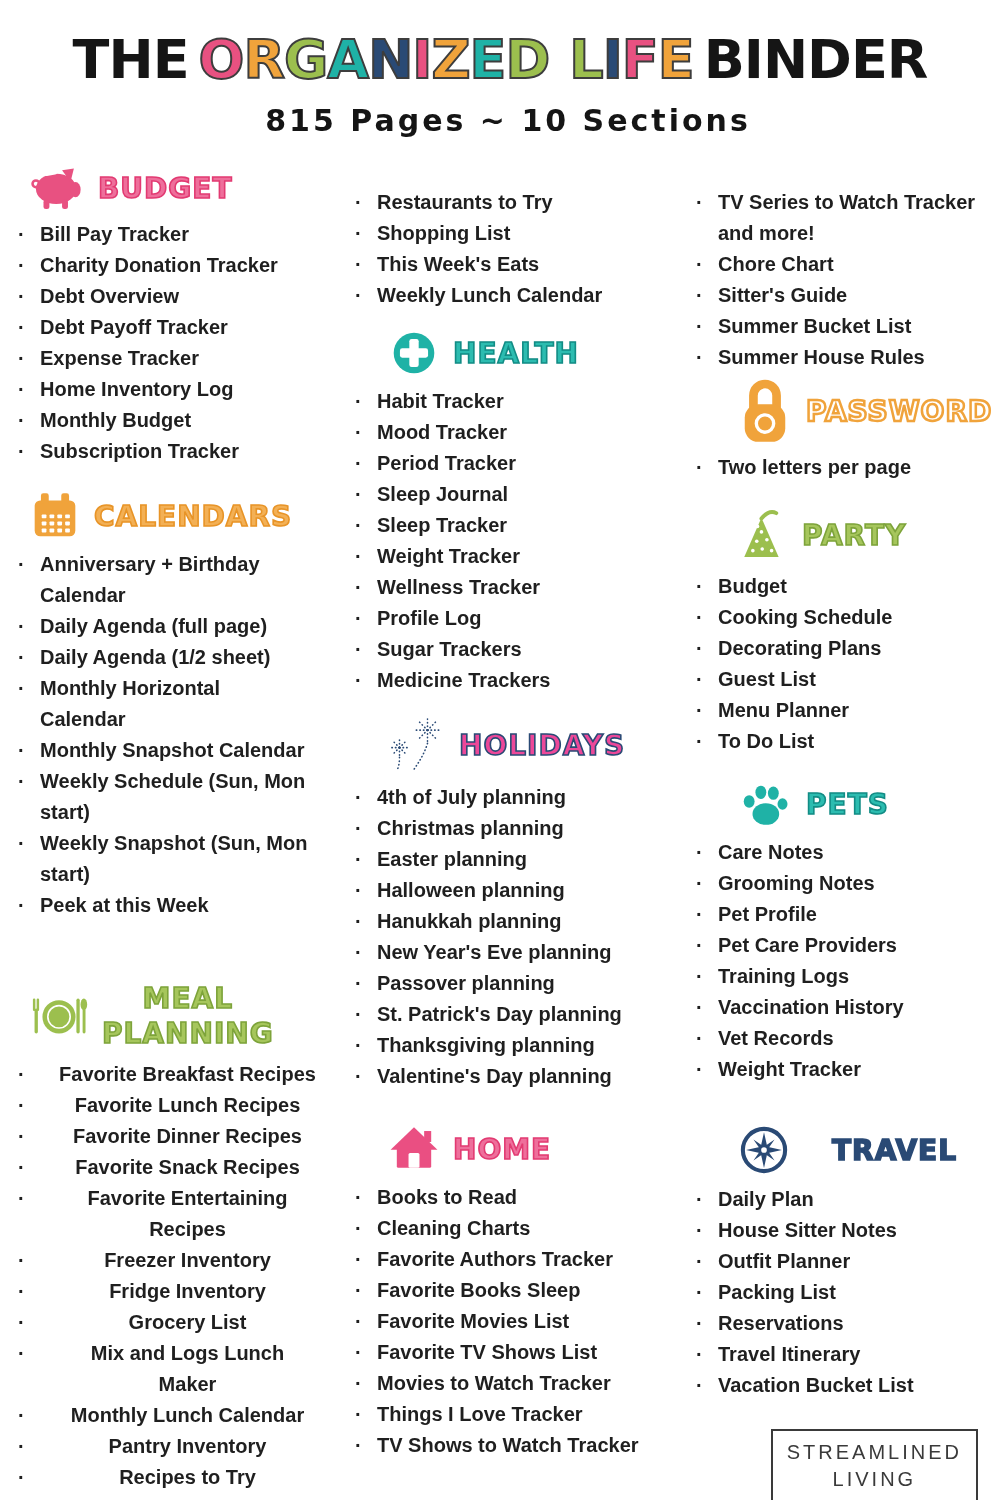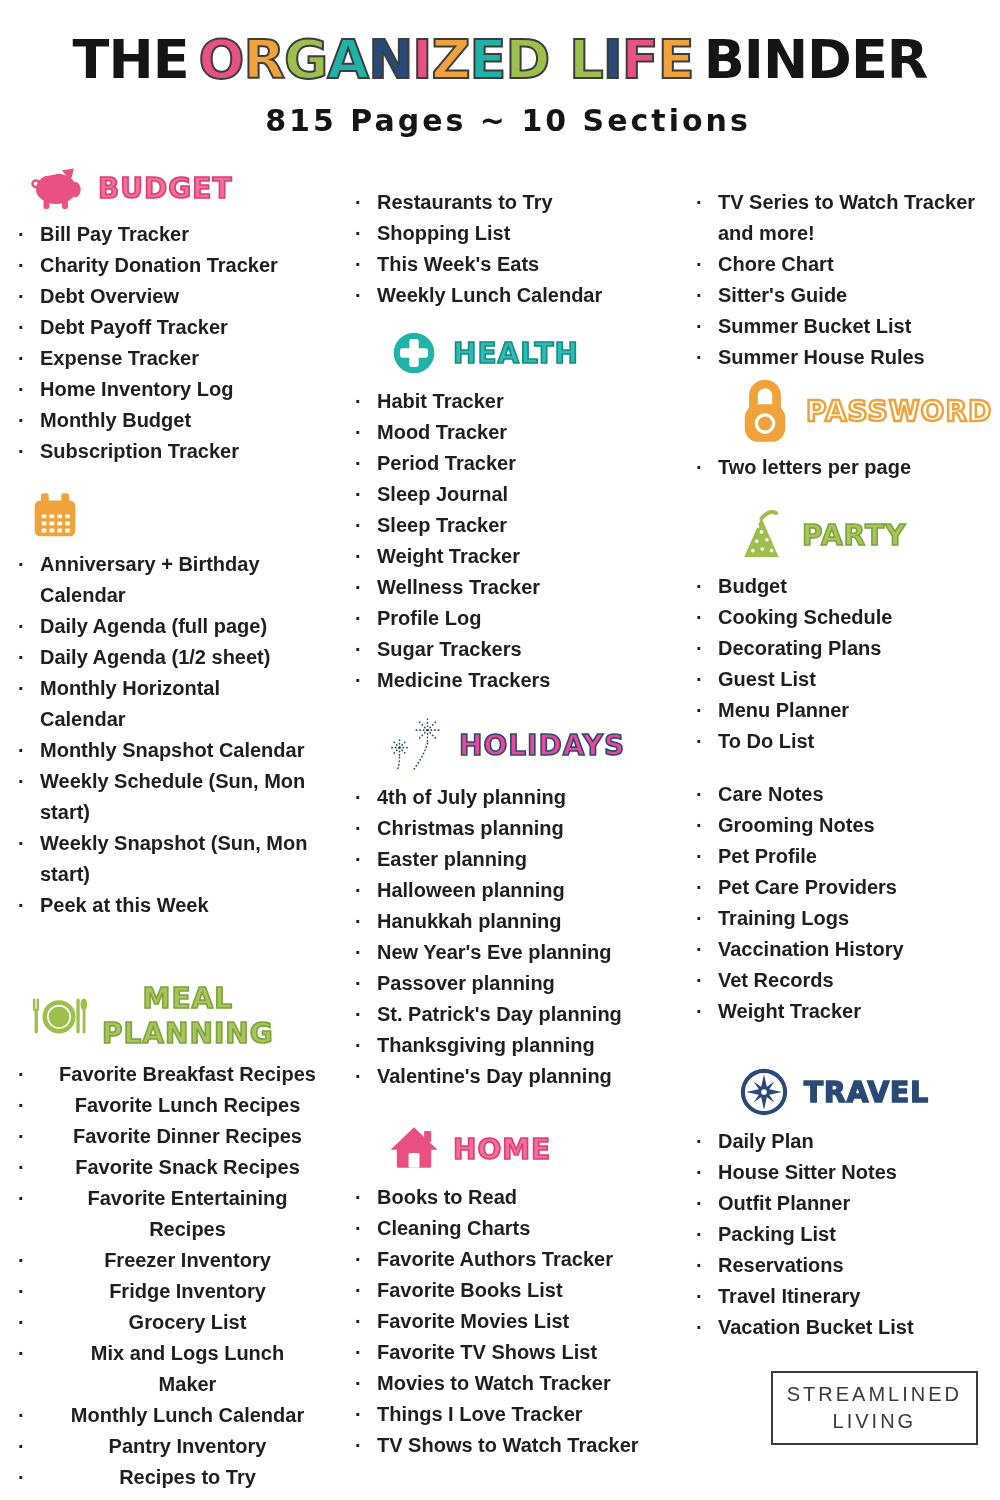--- a/index.html
+++ b/index.html
@@ -106,20 +106,21 @@
                 <rect x="45" y="30" width="6" height="5" rx="1" fill="#fff"></rect>
                 <rect x="15" y="39" width="6" height="5" rx="1" fill="#fff"></rect>
                 <rect x="25" y="39" width="6" height="5" rx="1" fill="#fff"></rect>
                 <rect x="35" y="39" width="6" height="5" rx="1" fill="#fff"></rect>
                 <rect x="45" y="39" width="6" height="5" rx="1" fill="#fff"></rect>
                 <rect x="15" y="48" width="6" height="5" rx="1" fill="#fff"></rect>
                 <rect x="25" y="48" width="6" height="5" rx="1" fill="#fff"></rect>
                 <rect x="35" y="48" width="6" height="5" rx="1" fill="#fff"></rect>
                 <rect x="45" y="48" width="6" height="5" rx="1" fill="#fff"></rect>
   </svg></span>
+      <span class="section-label" style="color: rgb(243, 176, 85); -webkit-text-stroke: 1.6px rgb(232, 148, 39);">CALENDARS</span>
     </div>
     <ul class="item-list">
             <li class="item">
     <span class="bullet">·</span>
     <span class="item-text">Anniversary + Birthday
 Calendar</span>
   </li>
             <li class="item">
     <span class="bullet">·</span>
     <span class="item-text">Daily Agenda (full page)</span>
@@ -383,21 +384,21 @@
             <li class="item">
     <span class="bullet">·</span>
     <span class="item-text">Cleaning Charts</span>
   </li>
             <li class="item">
     <span class="bullet">·</span>
     <span class="item-text">Favorite Authors Tracker</span>
   </li>
             <li class="item">
     <span class="bullet">·</span>
-    <span class="item-text">Favorite Books List</span>
+    <span class="item-text">Favorite Books Sleep</span>
   </li>
             <li class="item">
     <span class="bullet">·</span>
     <span class="item-text">Favorite Movies List</span>
   </li>
             <li class="item">
     <span class="bullet">·</span>
     <span class="item-text">Favorite TV Shows List</span>
   </li>
             <li class="item">
@@ -494,20 +495,30 @@
     <span class="bullet">·</span>
     <span class="item-text">Menu Planner</span>
   </li>
             <li class="item">
     <span class="bullet">·</span>
     <span class="item-text">To Do List</span>
   </li>
           </ul>
   </section>
         <section class="section" style="margin-top: 22px;">
+    <div class="section-header">
+      <span class="section-icon"><svg width="54" height="50" viewBox="0 0 64 60">
+    <ellipse cx="33" cy="42" rx="16" ry="13" fill="#1fb2a6"></ellipse>
+    <ellipse cx="13" cy="27" rx="6.5" ry="7.5" fill="#1fb2a6"></ellipse>
+    <ellipse cx="27" cy="16" rx="6.5" ry="8" fill="#1fb2a6"></ellipse>
+    <ellipse cx="42" cy="17" rx="6.5" ry="8" fill="#1fb2a6"></ellipse>
+    <ellipse cx="53" cy="30" rx="6" ry="7" fill="#1fb2a6"></ellipse>
+  </svg></span>
+      <span class="section-label" style="color: rgb(44, 188, 176); -webkit-text-stroke: 1.6px rgb(18, 140, 133);">PETS</span>
+    </div>
     <ul class="item-list">
             <li class="item">
     <span class="bullet">·</span>
     <span class="item-text">Care Notes</span>
   </li>
             <li class="item">
     <span class="bullet">·</span>
     <span class="item-text">Grooming Notes</span>
   </li>
             <li class="item">
@@ -537,21 +548,21 @@
           </ul>
   </section>
         <section class="section" style="margin-top: 39px;">
     <div class="section-header">
       <span class="section-icon"><svg width="52" height="52" viewBox="0 0 64 64">
     <circle cx="32" cy="32" r="26" fill="none" stroke="#2a4a75" stroke-width="5"></circle>
     <polygon points="32,10 36,28 54,32 36,36 32,54 28,36 10,32 28,28" fill="#2a4a75"></polygon>
     <polygon points="45,19 36,32 45,45 32,36 19,45 28,32 19,19 32,28" fill="#2a4a75"></polygon>
     <circle cx="32" cy="32" r="3.5" fill="#fff"></circle>
   </svg></span>
-      <span class="section-label" style="color: rgb(42, 74, 117); -webkit-text-stroke: 1.6px rgb(42, 74, 117);">TRAVEL</span>
+      <span class="section-label" style="color: rgb(42, 74, 117); margin-left: 28px; -webkit-text-stroke: 1.6px rgb(42, 74, 117);">TRAVEL</span>
     </div>
     <ul class="item-list">
             <li class="item">
     <span class="bullet">·</span>
     <span class="item-text">Daily Plan</span>
   </li>
             <li class="item">
     <span class="bullet">·</span>
     <span class="item-text">House Sitter Notes</span>
   </li>

